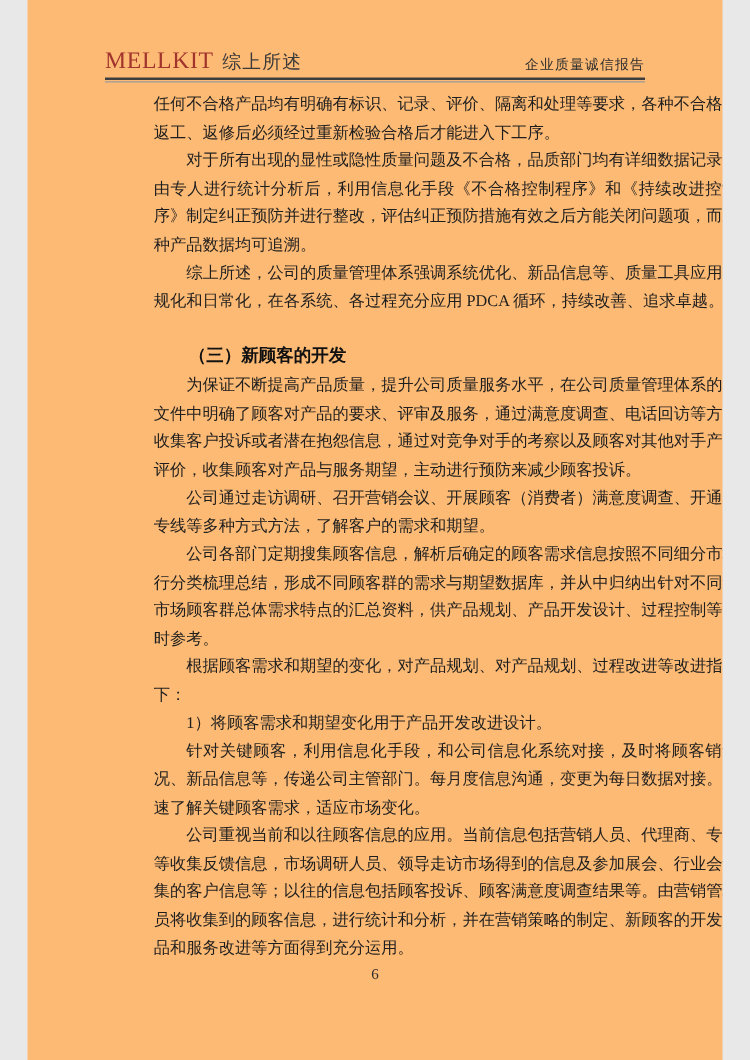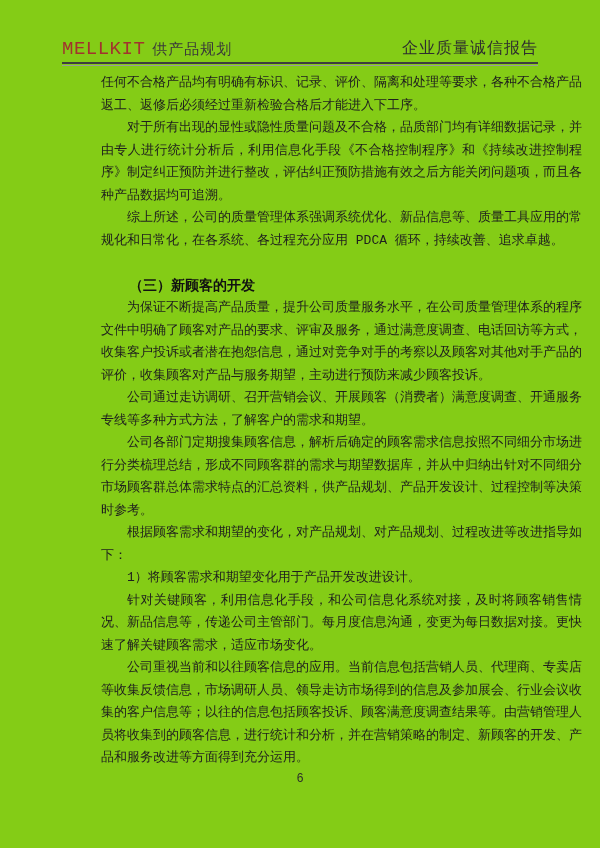--- a/index.html
+++ b/index.html
@@ -1,23 +1,23 @@
 <!DOCTYPE html>
 <html lang="zh" style="--brand-red: #A2342E; --rule-dark: #3E3E3E; --rule-light: #9B9B9B; --body-text: #1E1E1E;"><head>
 <meta charset="utf-8">
 <style>
   html, body { margin: 0; padding: 0; background: #e8e8e8; }
   .page {
     position: relative;
-    width: 600px;
+    width: 556px;
     height: 848px;
     margin: 0 auto;
-    background: #84cc16;
+    background: #fdba74;
     overflow: hidden;
-    font-family: Liberation Mono, monospace;
+    font-family: Liberation Serif, serif;
     color: var(--body-text, #1e1e1e);
   }
   .header {
     position: absolute;
     left: 62px;
     right: 62px;
     top: 36px;
     height: 24px;
     display: flex;
     justify-content: space-between;
@@ -30,21 +30,21 @@
     letter-spacing: 0.5px;
     font-weight: normal;
   }
   .brand-cn {
     font-size: 15px;
     color: #3a3a3a;
     margin-left: 7px;
     letter-spacing: 1px;
   }
   .header-title {
-    font-size: 16px;
+    font-size: 11px;
     color: #2e2e2e;
     padding-bottom: 1px;
     letter-spacing: 1px;
     text-align: right;
   }
   .rule { position: absolute; left: 62px; right: 62px; }
   .rule-thick { top: 62px; height: 2px; background: var(--rule-dark, #3e3e3e); }
   .rule-thin  { top: 65px; height: 1px; background: var(--rule-light, #9b9b9b); }
   .content {
     position: absolute;
@@ -78,21 +78,21 @@
   }
 </style>
 </head>
 <body>
 
 <div class="page">
 
   <div class="header">
     <div class="brand">
       <span class="brand-en">MELLKIT</span>
-      <span class="brand-cn">供产品规划</span>
+      <span class="brand-cn">综上所述</span>
     </div>
     <div class="header-title">企业质量诚信报告</div>
   </div>
 
   <div class="rule rule-thick"></div>
   <div class="rule rule-thin"></div>
 
   <div class="content" id="content">
       <p class="para">任何不合格产品均有明确有标识、记录、评价、隔离和处理等要求，各种不合格产品返工、返修后必须经过重新检验合格后才能进入下工序。</p>
       <p class="para indent">对于所有出现的显性或隐性质量问题及不合格，品质部门均有详细数据记录，并由专人进行统计分析后，利用信息化手段《不合格控制程序》和《持续改进控制程序》制定纠正预防并进行整改，评估纠正预防措施有效之后方能关闭问题项，而且各种产品数据均可追溯。</p>

